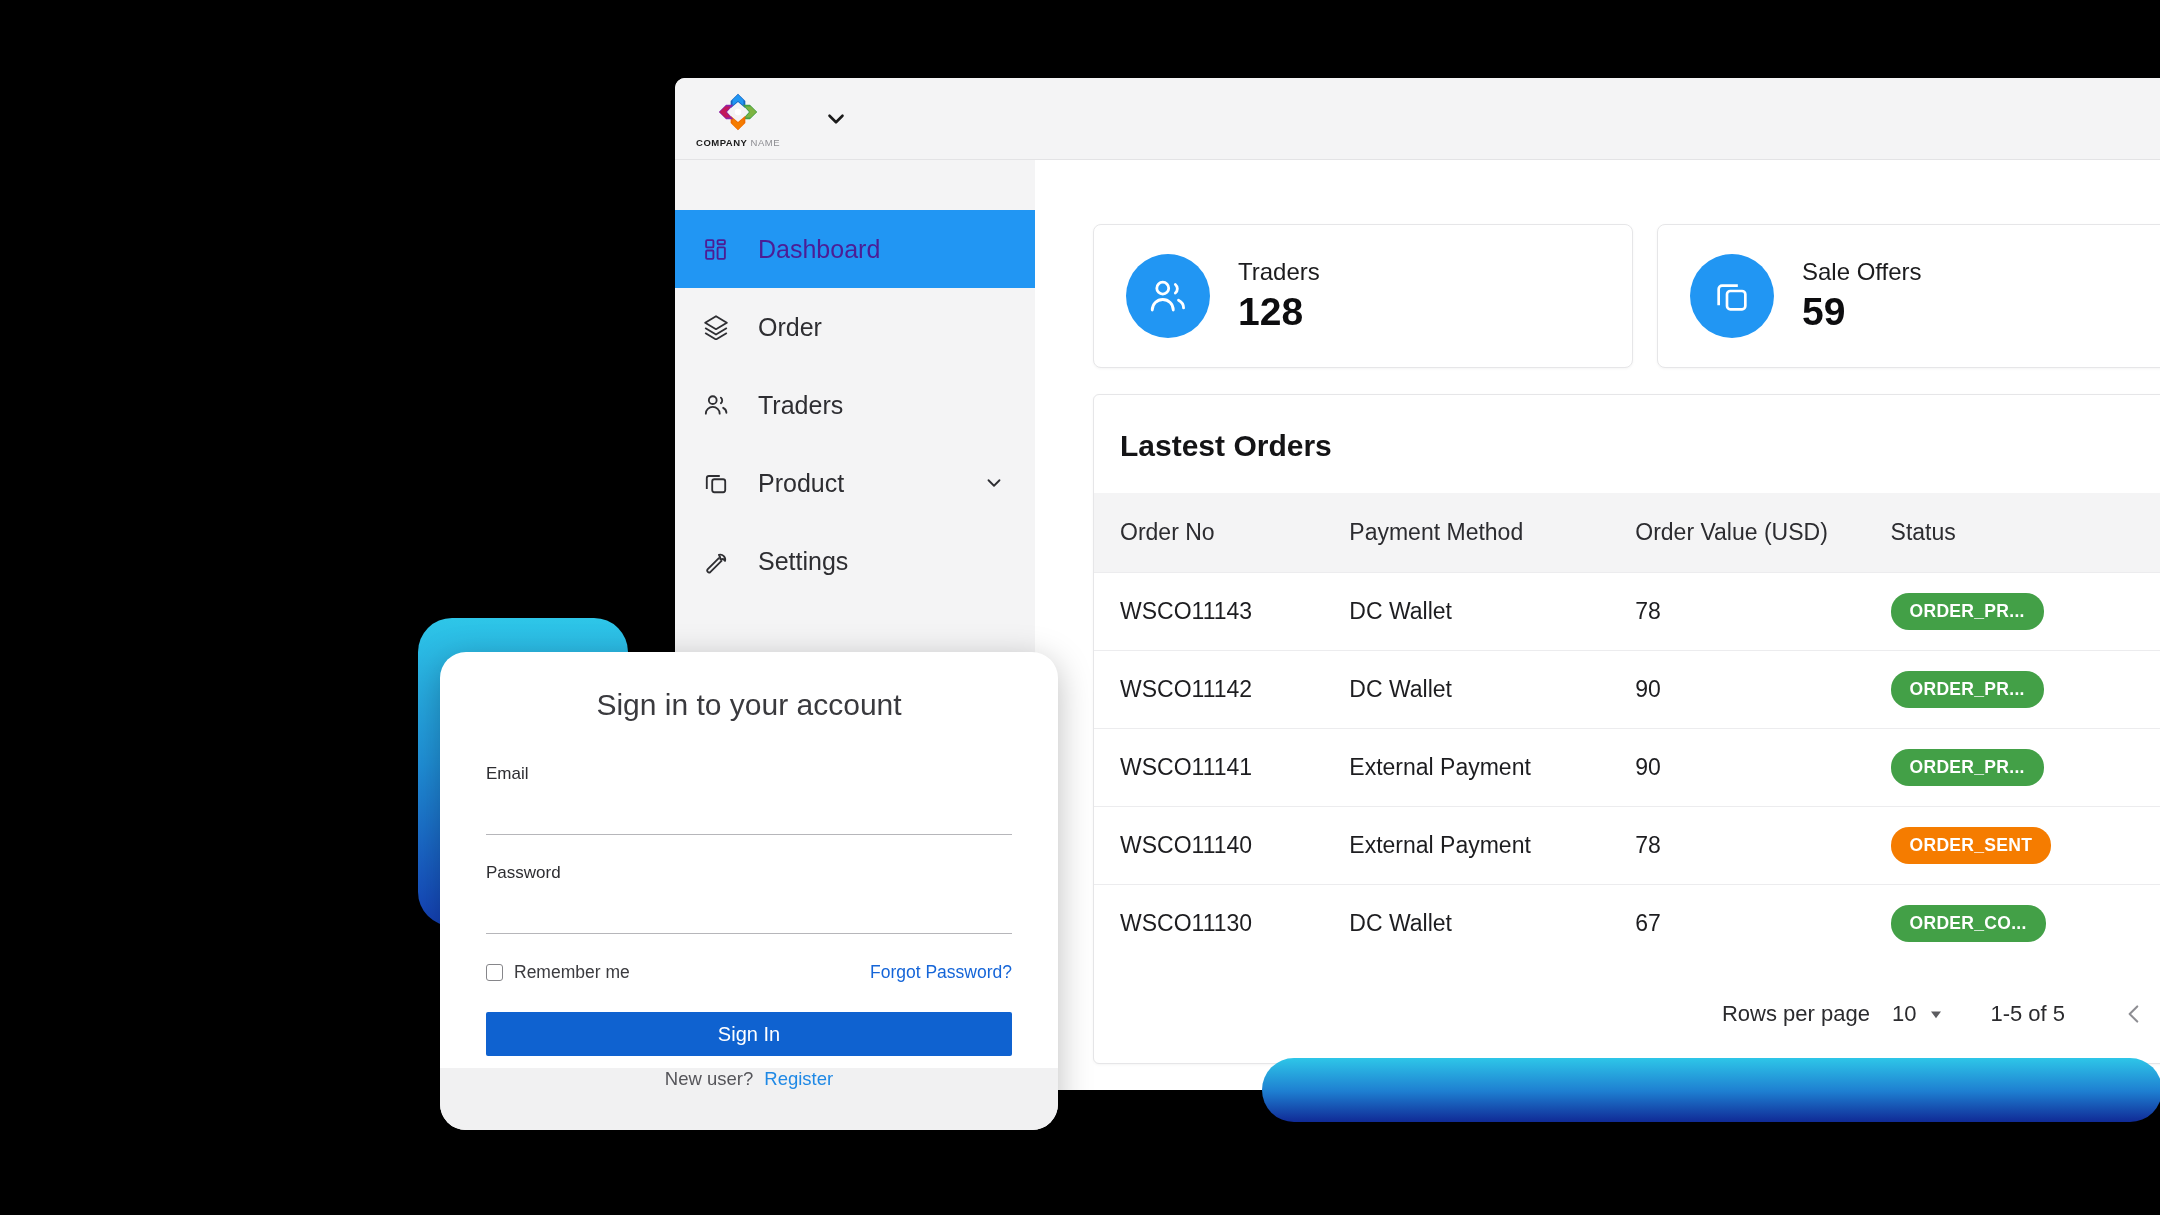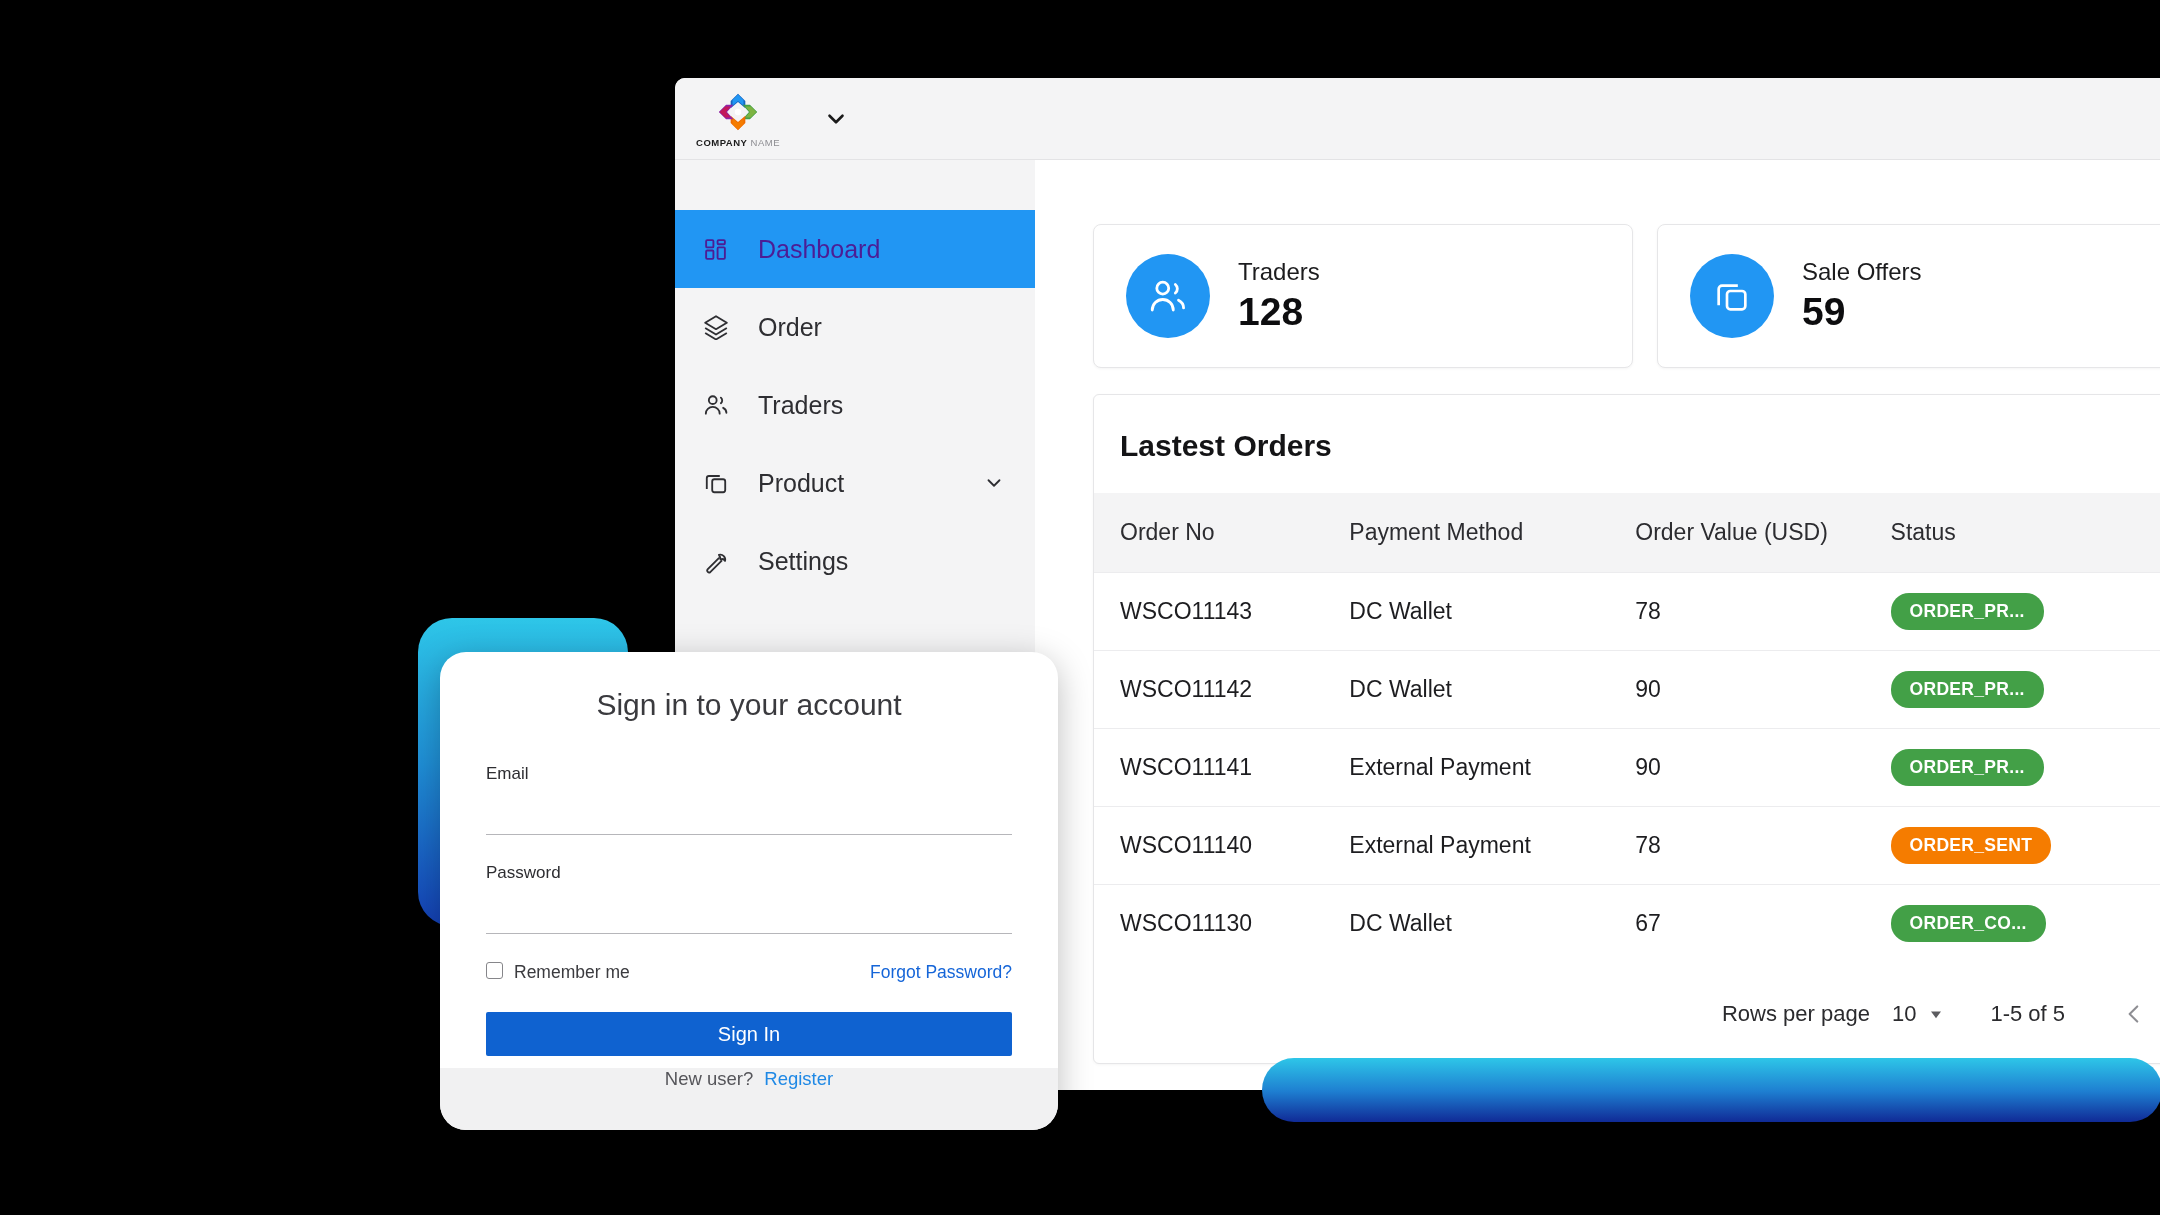--- a/index.html
+++ b/index.html
@@ -132,21 +132,21 @@
     margin-bottom: 42px;
   }
   .field-label { font-size: 17px; color: #2d2d31; margin-bottom: 7px; }
   .field-input {
     width: 100%; height: 44px; border: none; border-bottom: 1px solid #b6b6ba;
     background: #fff; font-size: 18px; color: #1c1c1e; outline: none;
     font-family: "Liberation Sans", sans-serif;
   }
   .field-block { margin-bottom: 28px; }
   .login-row { display: flex; align-items: center; justify-content: space-between; margin-top: 4px; }
-  .remember { display: flex; align-items: flex-start; cursor: pointer; }
+  .remember { display: flex; align-items: center; cursor: pointer; }
   .cb {
     width: 17px; height: 17px; border: 1.6px solid #86868a; border-radius: 3px;
     background: #fff; flex: 0 0 17px;
   }
   .remember-label { font-size: 17.5px; color: #3b3b3f; margin-left: 11px; }
   .forgot { font-size: 17.5px; color: #1565d8; cursor: pointer; }
   .signin-btn {
     margin-top: 29px; width: 100%; height: 44px; background: #0f62d0;
     color: #fff; font-size: 20px; border: none; border-radius: 2px; cursor: pointer;
     font-family: "Liberation Sans", sans-serif;

